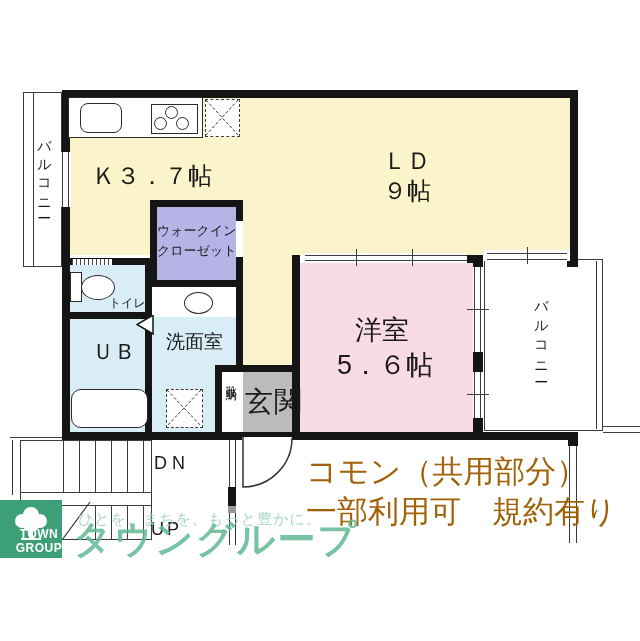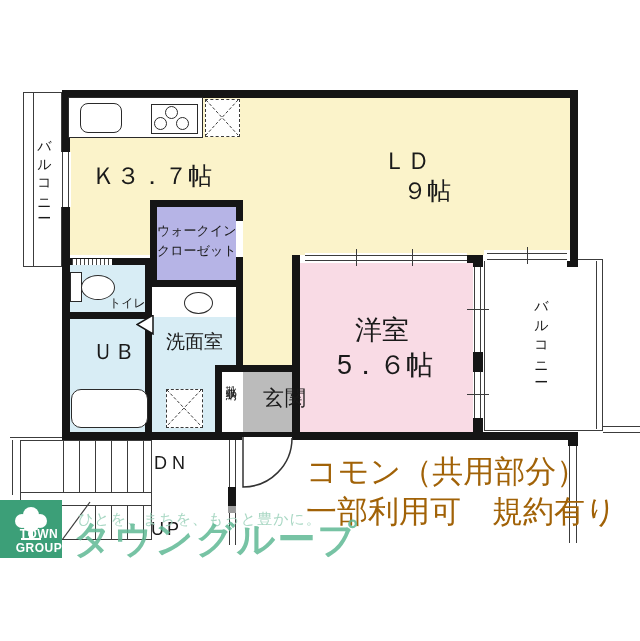--- a/index.html
+++ b/index.html
@@ -148,30 +148,30 @@
 <div class="ln" style="left:127px;top:505px;width:1px;height:35px"></div>
 <div class="ln" style="left:143px;top:505px;width:1px;height:35px"></div>
 <div class="svgbox" style="left:60px;top:500px">
   <svg width="32" height="40" viewBox="0 0 32 40">
       <line x1="2" y1="40" x2="30" y2="2" stroke="#3c3c3c" stroke-width="1.2"></line>
     </svg>
 </div>
 
 <div class="lbl" style="left:92px;top:162px;font-size:24px">Ｋ３．７帖</div>
 <div class="lbl" style="left:383px;top:147px;font-size:24px">ＬＤ</div>
-<div class="lbl" style="left:403px;top:177px;font-size:24px">９帖</div>
+<div class="lbl" style="left:383px;top:177px;font-size:24px">９帖</div>
 <div class="lbl" style="left:355px;top:314px;font-size:27px">洋室</div>
 <div class="lbl" style="left:337px;top:349px;font-size:27px">5．６帖</div>
 <div class="lbl" style="left:157px;top:223px;width:79px;text-align:center;font-size:13px">ウォークイン</div>
 <div class="lbl" style="left:157px;top:243px;width:79px;text-align:center;font-size:13px">クローゼット</div>
 <div class="lbl" style="left:109px;top:296px;font-size:12px">トイレ</div>
 <div class="lbl" style="left:92px;top:339px;font-size:22px">ＵＢ</div>
 <div class="lbl" style="left:166px;top:331px;font-size:19px">洗面室</div>
 <div class="lbl vert" style="left:224px;top:377px;font-size:11px;letter-spacing:2px">靴収納</div>
-<div class="lbl" style="left:263px;top:385px;font-size:21px;letter-spacing:1px">玄関</div>
+<div class="lbl" style="left:245px;top:385px;font-size:28px;letter-spacing:1px">玄関</div>
 <div class="lbl vert" style="left:36px;top:130px;font-size:14px;letter-spacing:4px">バルコニー</div>
 <div class="lbl vert" style="left:533px;top:290px;font-size:14px;letter-spacing:5px">バルコニー</div>
 <div class="lbl" style="left:154px;top:453px;font-size:18px;letter-spacing:5px">DN</div>
 <div class="lbl" style="left:151px;top:519px;font-size:18px;letter-spacing:3px">UP</div>
 
 <div class="note" style="left:306px;top:451px">コモン（共用部分）</div>
 <div class="note" style="left:306px;top:491px">一部利用可　規約有り</div>
 
 <div class="wm" id="wm-square">
   <span class="svgbox" style="left:11px;top:5px">

